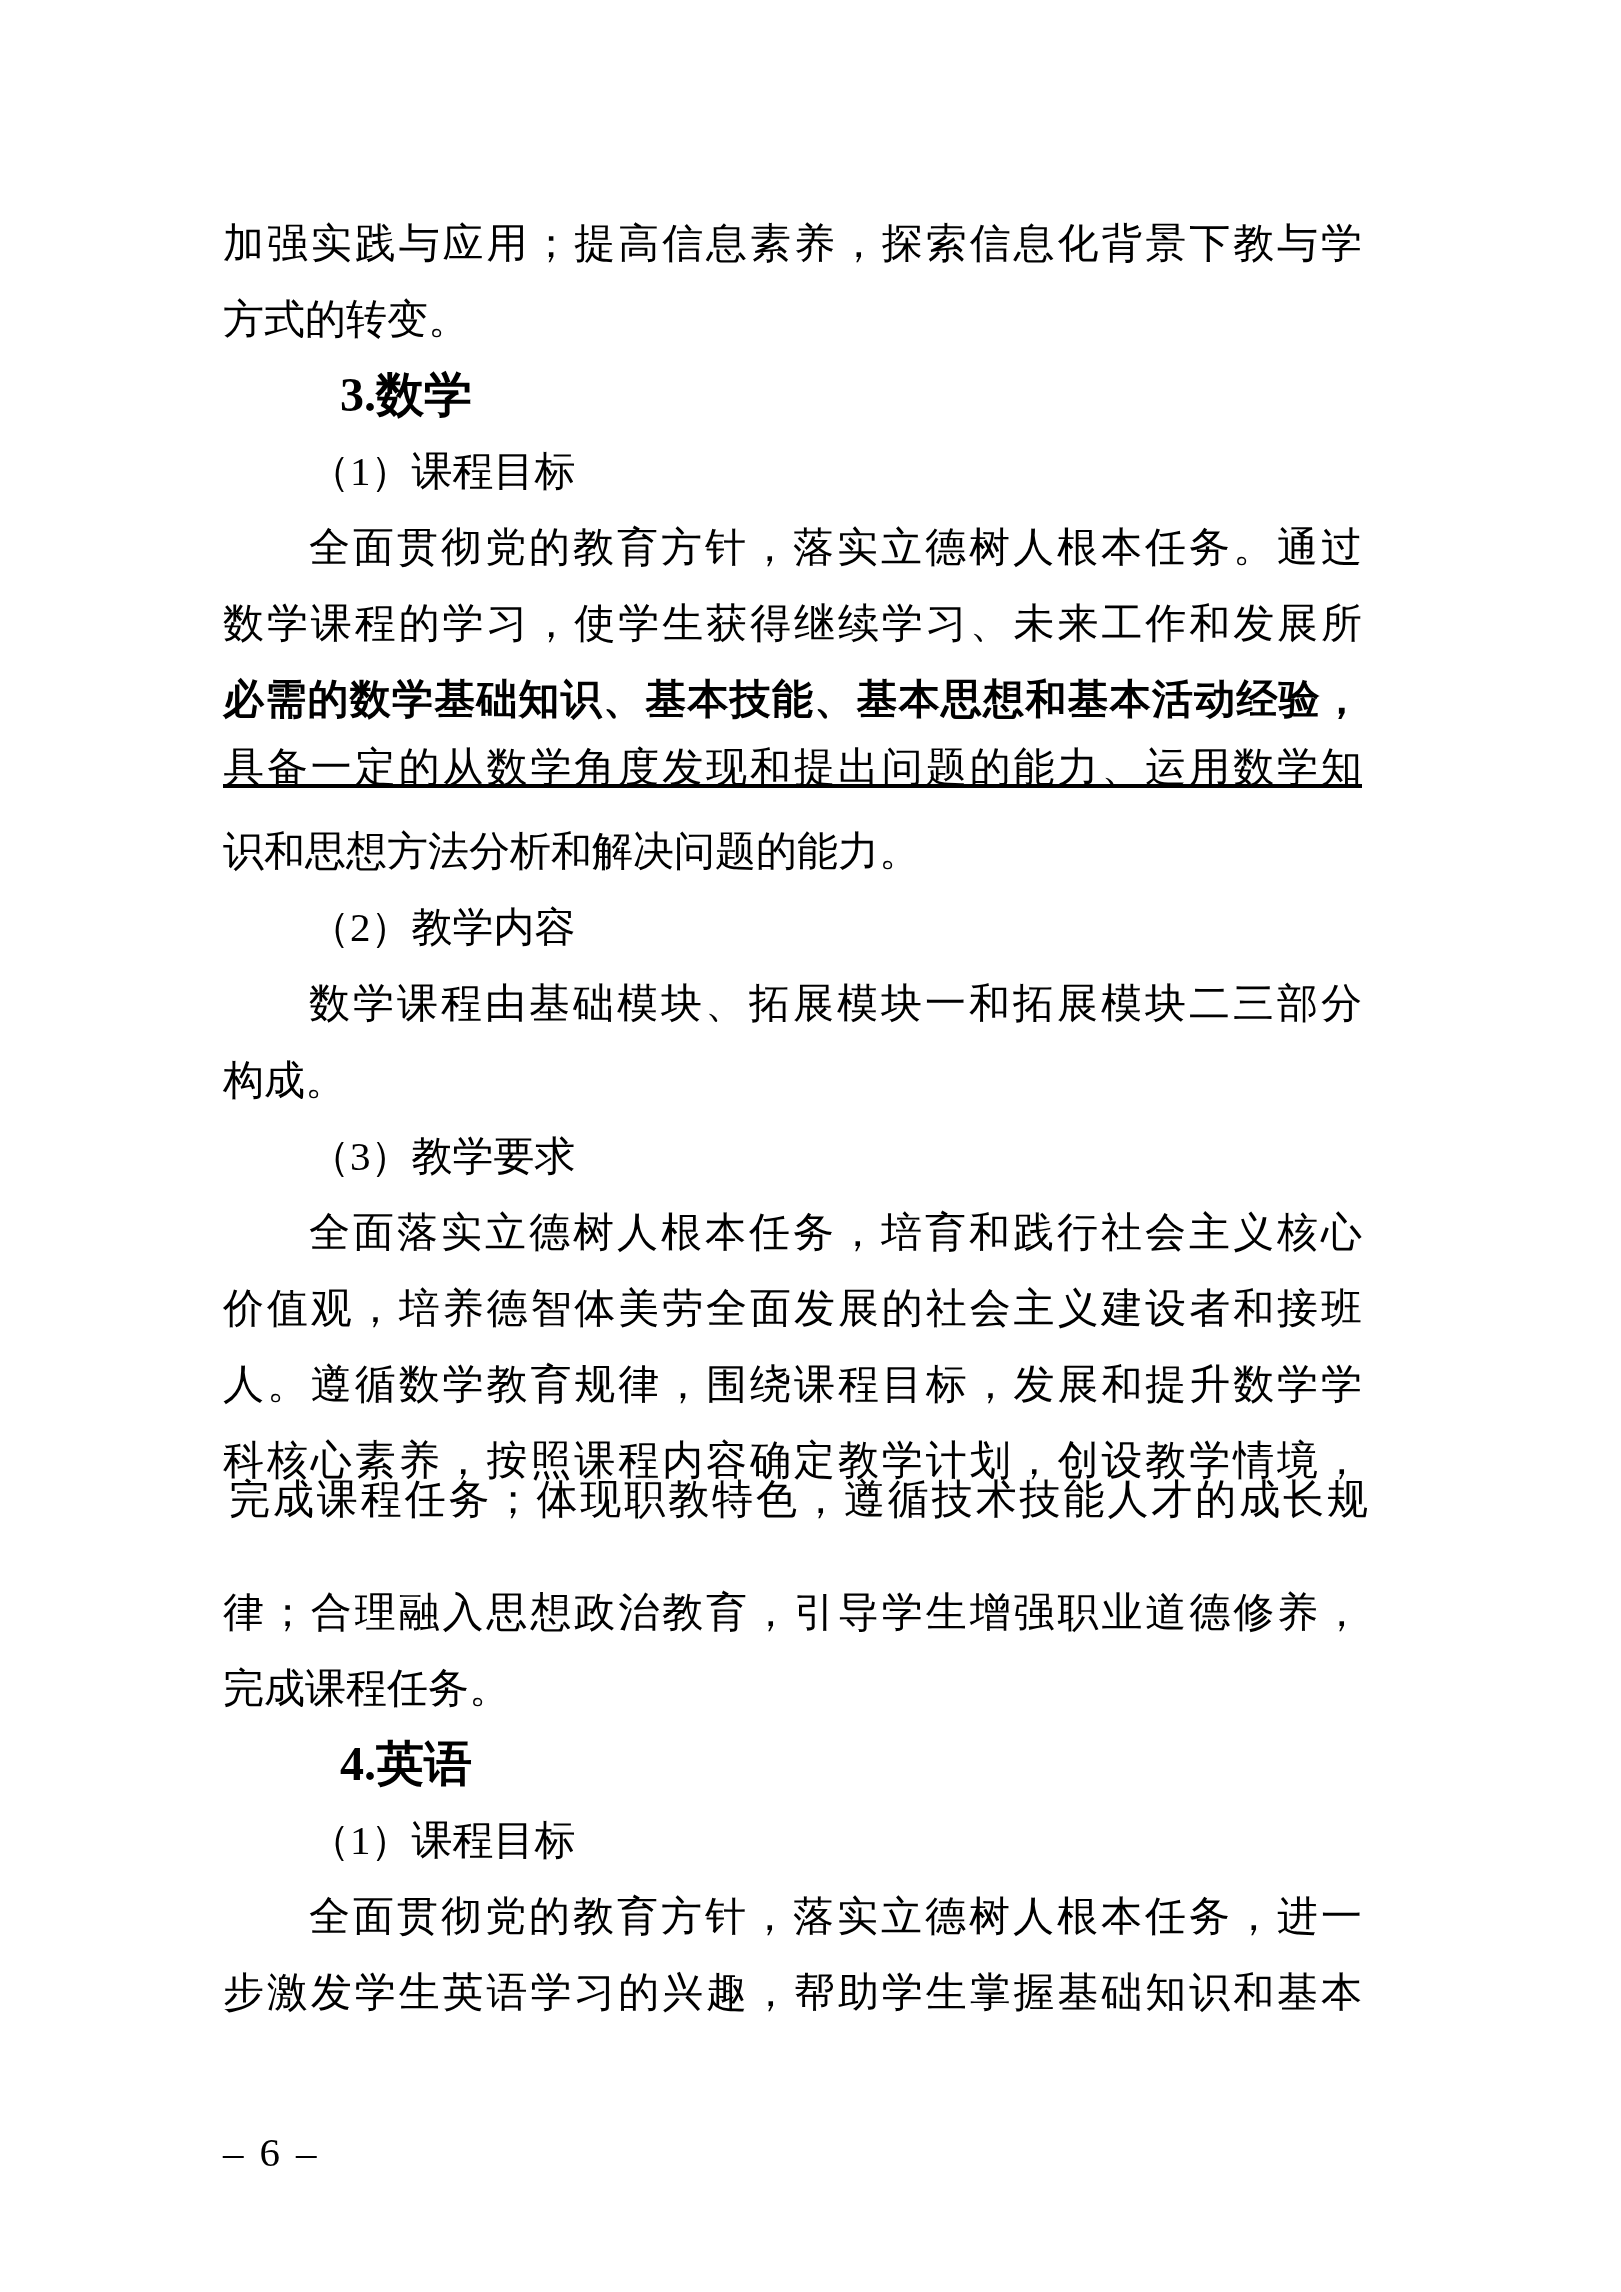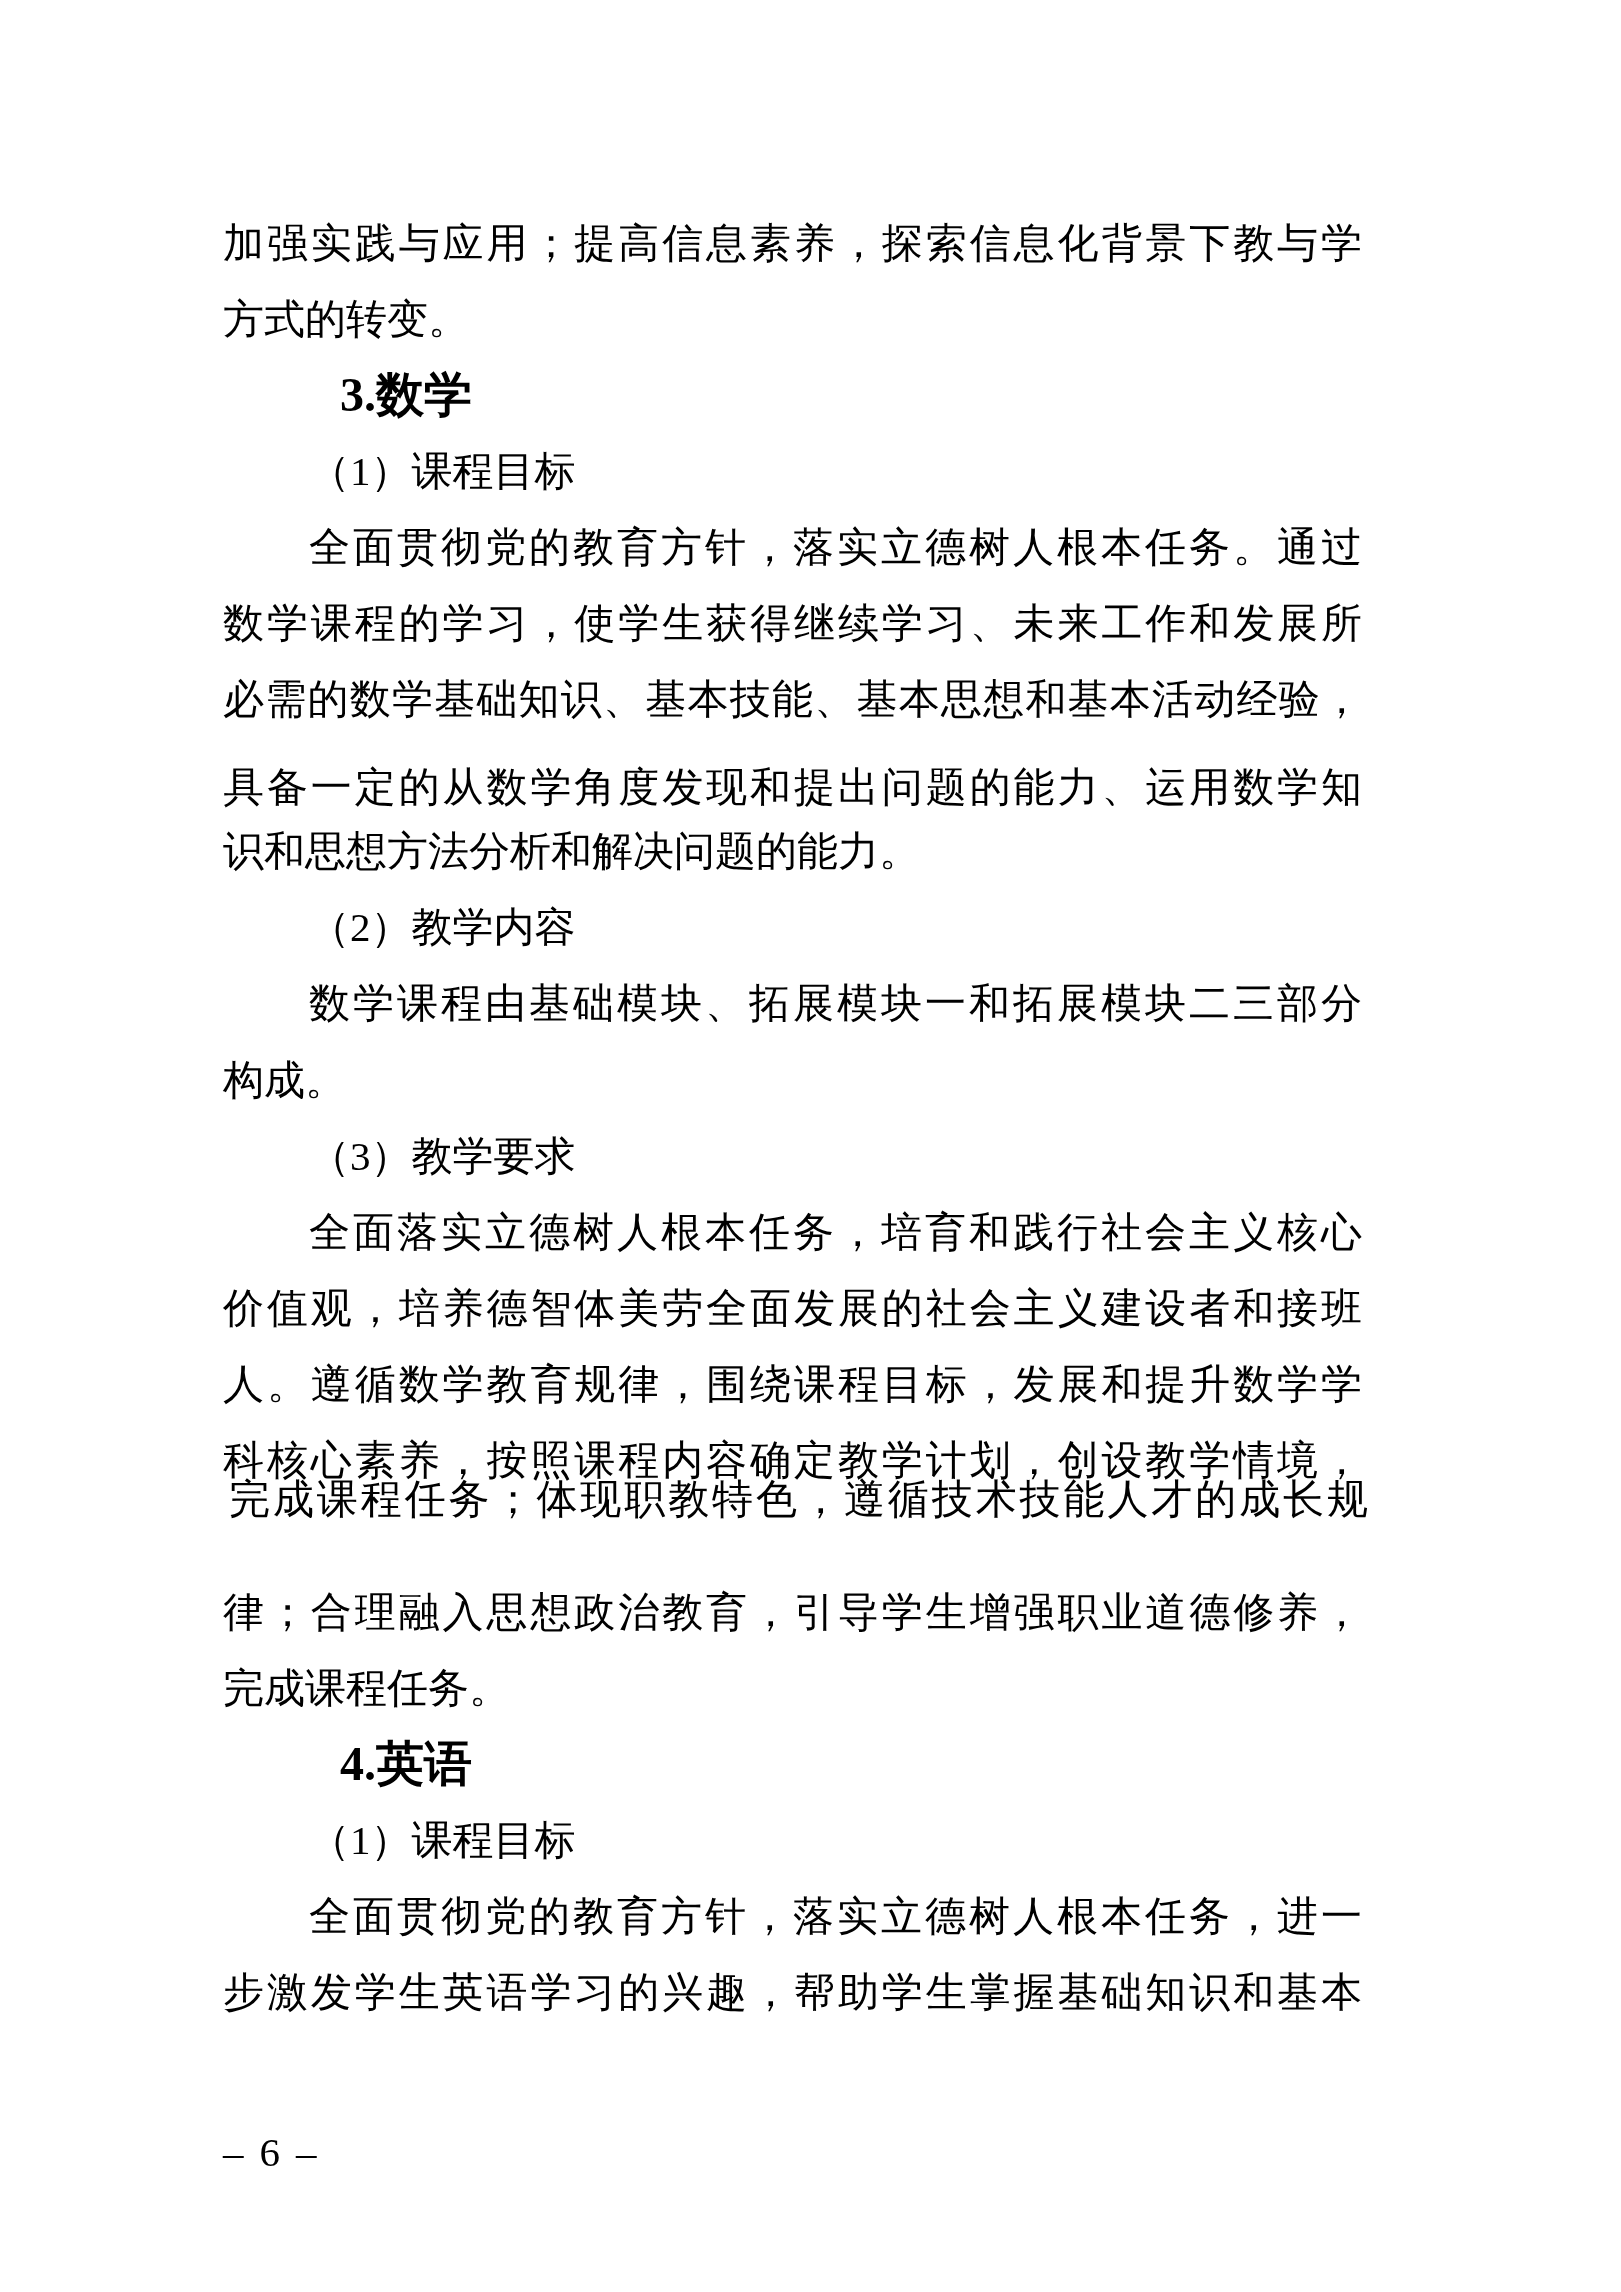--- a/index.html
+++ b/index.html
@@ -54,22 +54,22 @@
 <body>
 
 <div class="page">
   <div id="doc-body">
       <div class="doc-line justify" style="top: 205px; padding-left: 0px;">加强实践与应用；提高信息素养，探索信息化背景下教与学</div>
       <div class="doc-line leftalign" style="top: 281px; padding-left: 0px;">方式的转变。</div>
       <div class="doc-line heading" style="top: 357px; padding-left: 117px;">3.数学</div>
       <div class="doc-line leftalign" style="top: 433px; padding-left: 86px;">（1）课程目标</div>
       <div class="doc-line justify" style="top: 509px; padding-left: 86px;">全面贯彻党的教育方针，落实立德树人根本任务。通过</div>
       <div class="doc-line justify" style="top: 585px; padding-left: 0px;">数学课程的学习，使学生获得继续学习、未来工作和发展所</div>
-      <div class="doc-line justify" style="top: 661px; padding-left: 0px;">必需的数学基础知识、基本技能、基本思想和基本活动经验，</div>
-      <div class="doc-line justify" style="top: 749px; padding-left: 0px;">具备一定的从数学角度发现和提出问题的能力、运用数学知</div>
+      <div class="doc-line justify" style="top: 661px; padding-left: 0px; font-weight: bold;">必需的数学基础知识、基本技能、基本思想和基本活动经验，</div>
+      <div class="doc-line justify" style="top: 729px; padding-left: 0px; text-decoration: underline;">具备一定的从数学角度发现和提出问题的能力、运用数学知</div>
       <div class="doc-line leftalign" style="top: 813px; padding-left: 0px;">识和思想方法分析和解决问题的能力。</div>
       <div class="doc-line leftalign" style="top: 889px; padding-left: 86px;">（2）教学内容</div>
       <div class="doc-line justify" style="top: 965px; padding-left: 86px;">数学课程由基础模块、拓展模块一和拓展模块二三部分</div>
       <div class="doc-line leftalign" style="top: 1042px; padding-left: 0px;">构成。</div>
       <div class="doc-line leftalign" style="top: 1118px; padding-left: 86px;">（3）教学要求</div>
       <div class="doc-line justify" style="top: 1194px; padding-left: 86px;">全面落实立德树人根本任务，培育和践行社会主义核心</div>
       <div class="doc-line justify" style="top: 1270px; padding-left: 0px;">价值观，培养德智体美劳全面发展的社会主义建设者和接班</div>
       <div class="doc-line justify" style="top: 1346px; padding-left: 0px;">人。遵循数学教育规律，围绕课程目标，发展和提升数学学</div>
       <div class="doc-line justify" style="top: 1422px; padding-left: 0px;">科核心素养，按照课程内容确定教学计划，创设教学情境，</div>
       <div class="doc-line justify" style="top: 1461px; padding-left: 0px; margin-left: 6px;">完成课程任务；体现职教特色，遵循技术技能人才的成长规</div>

